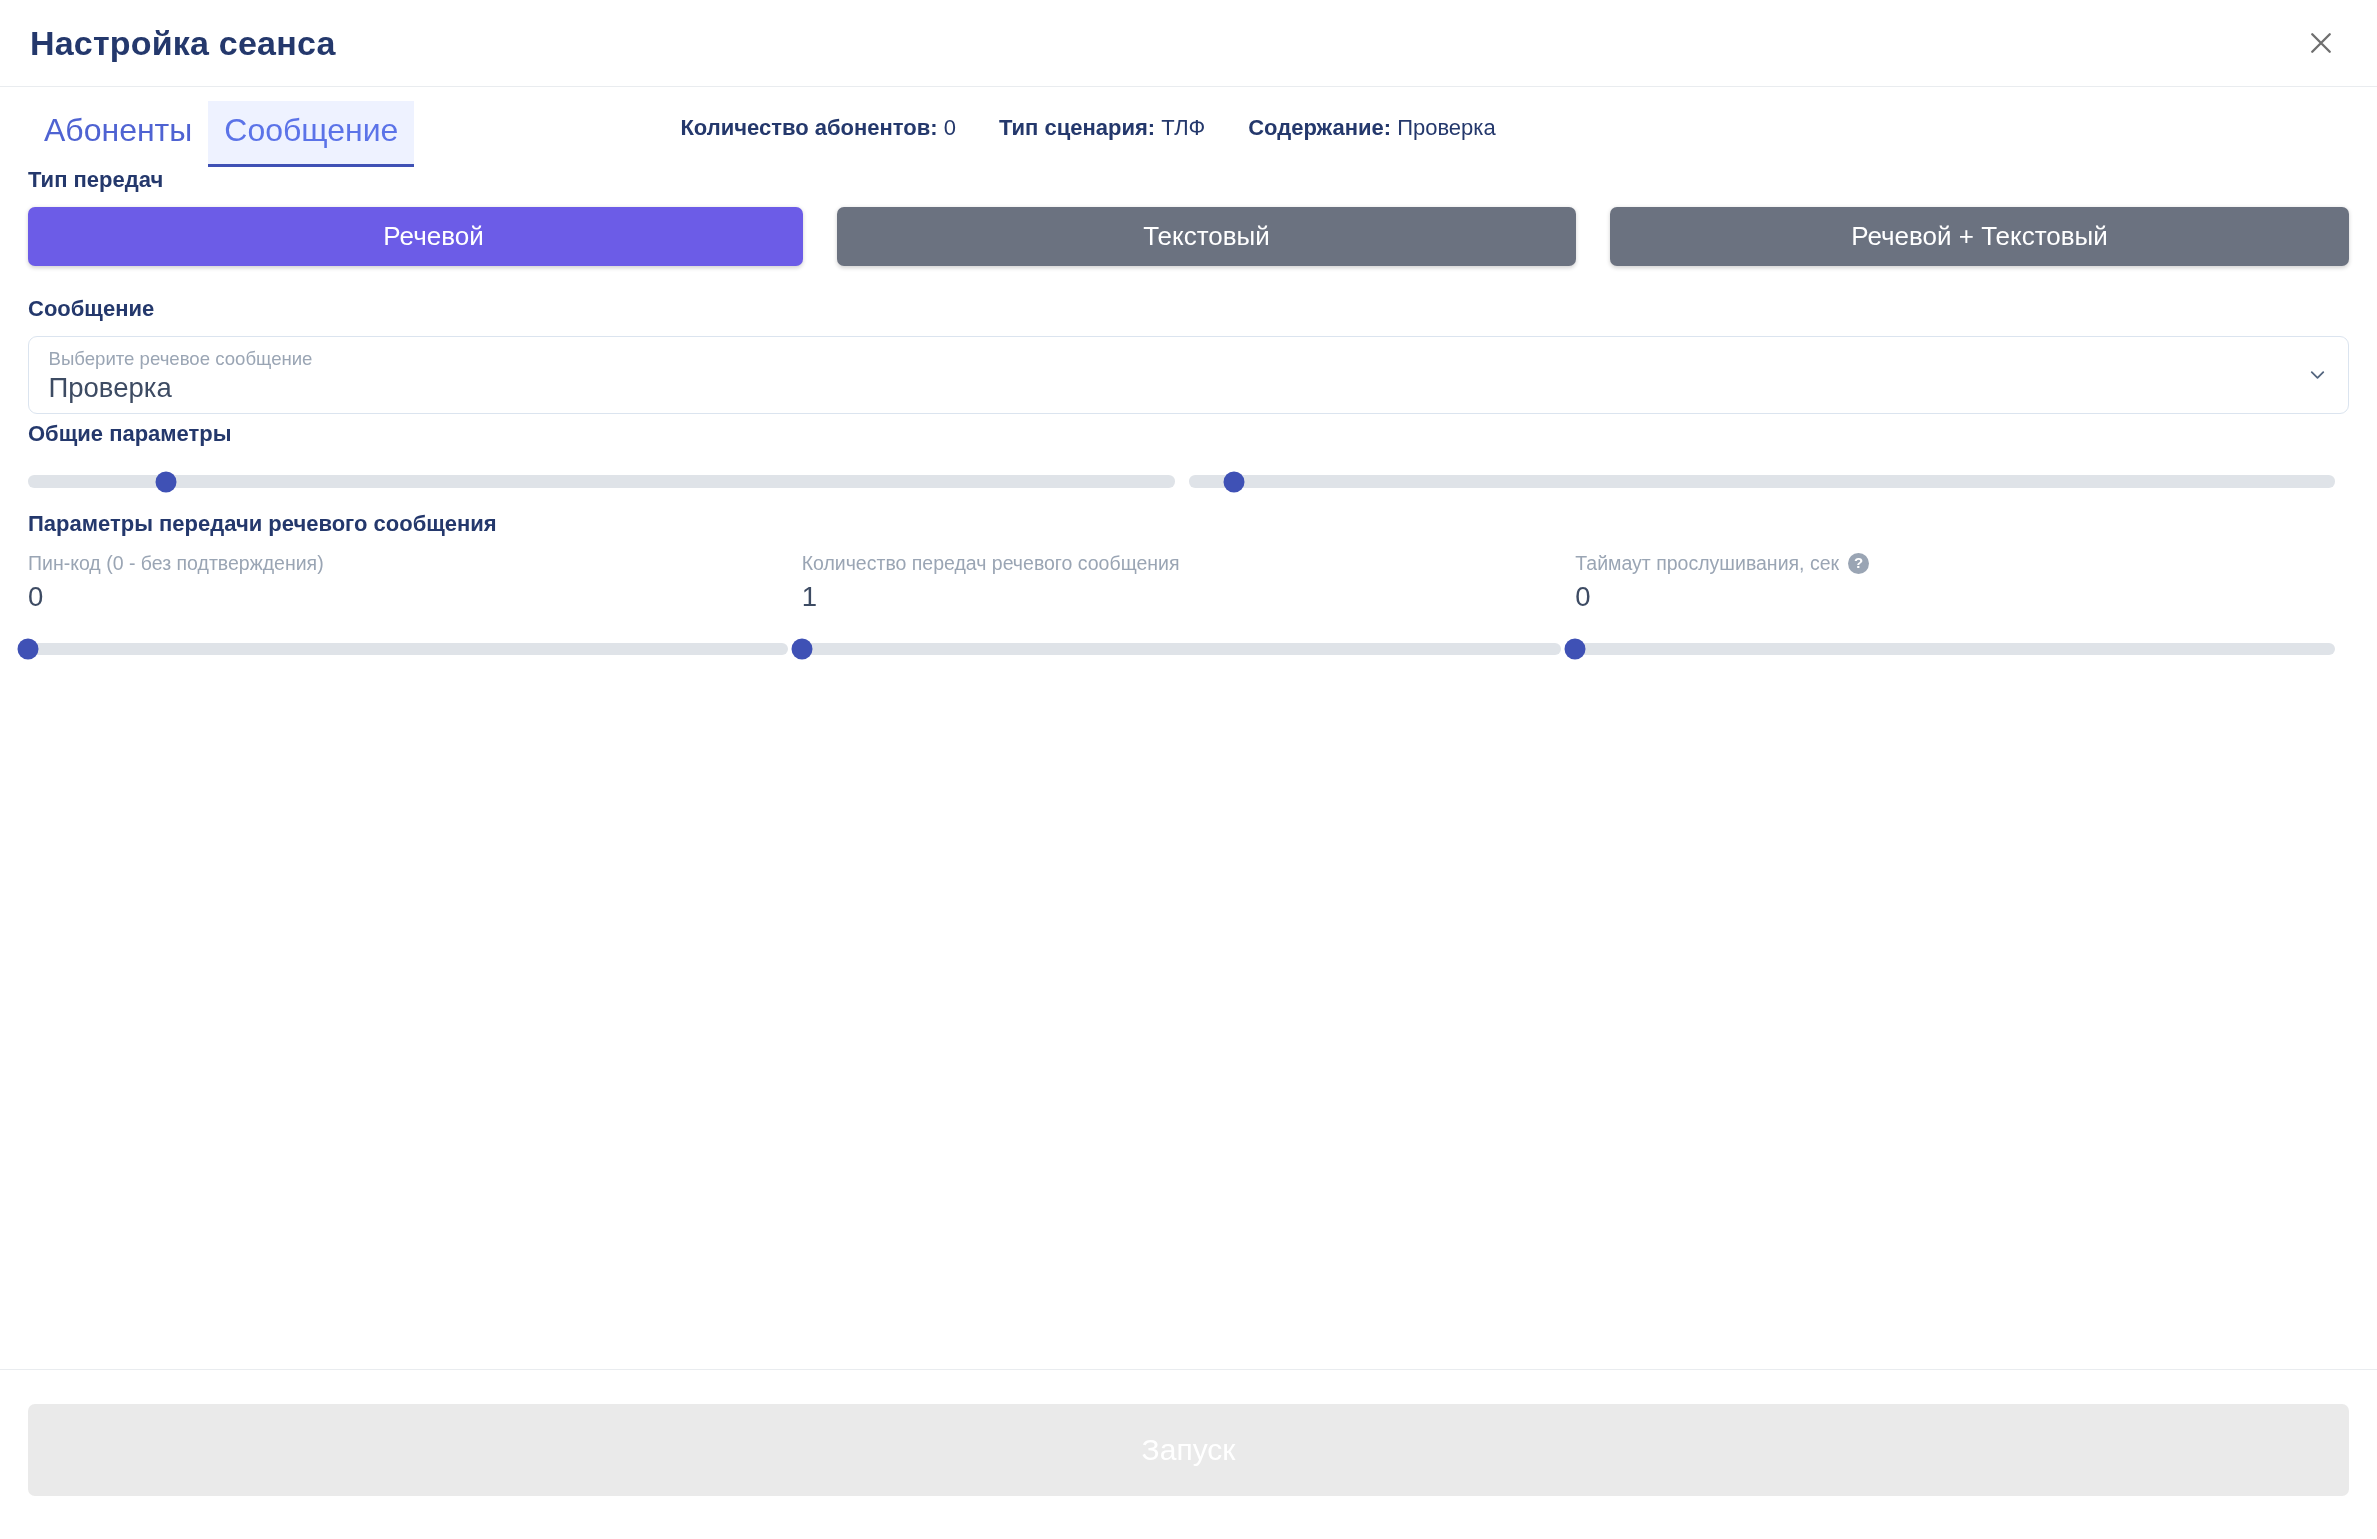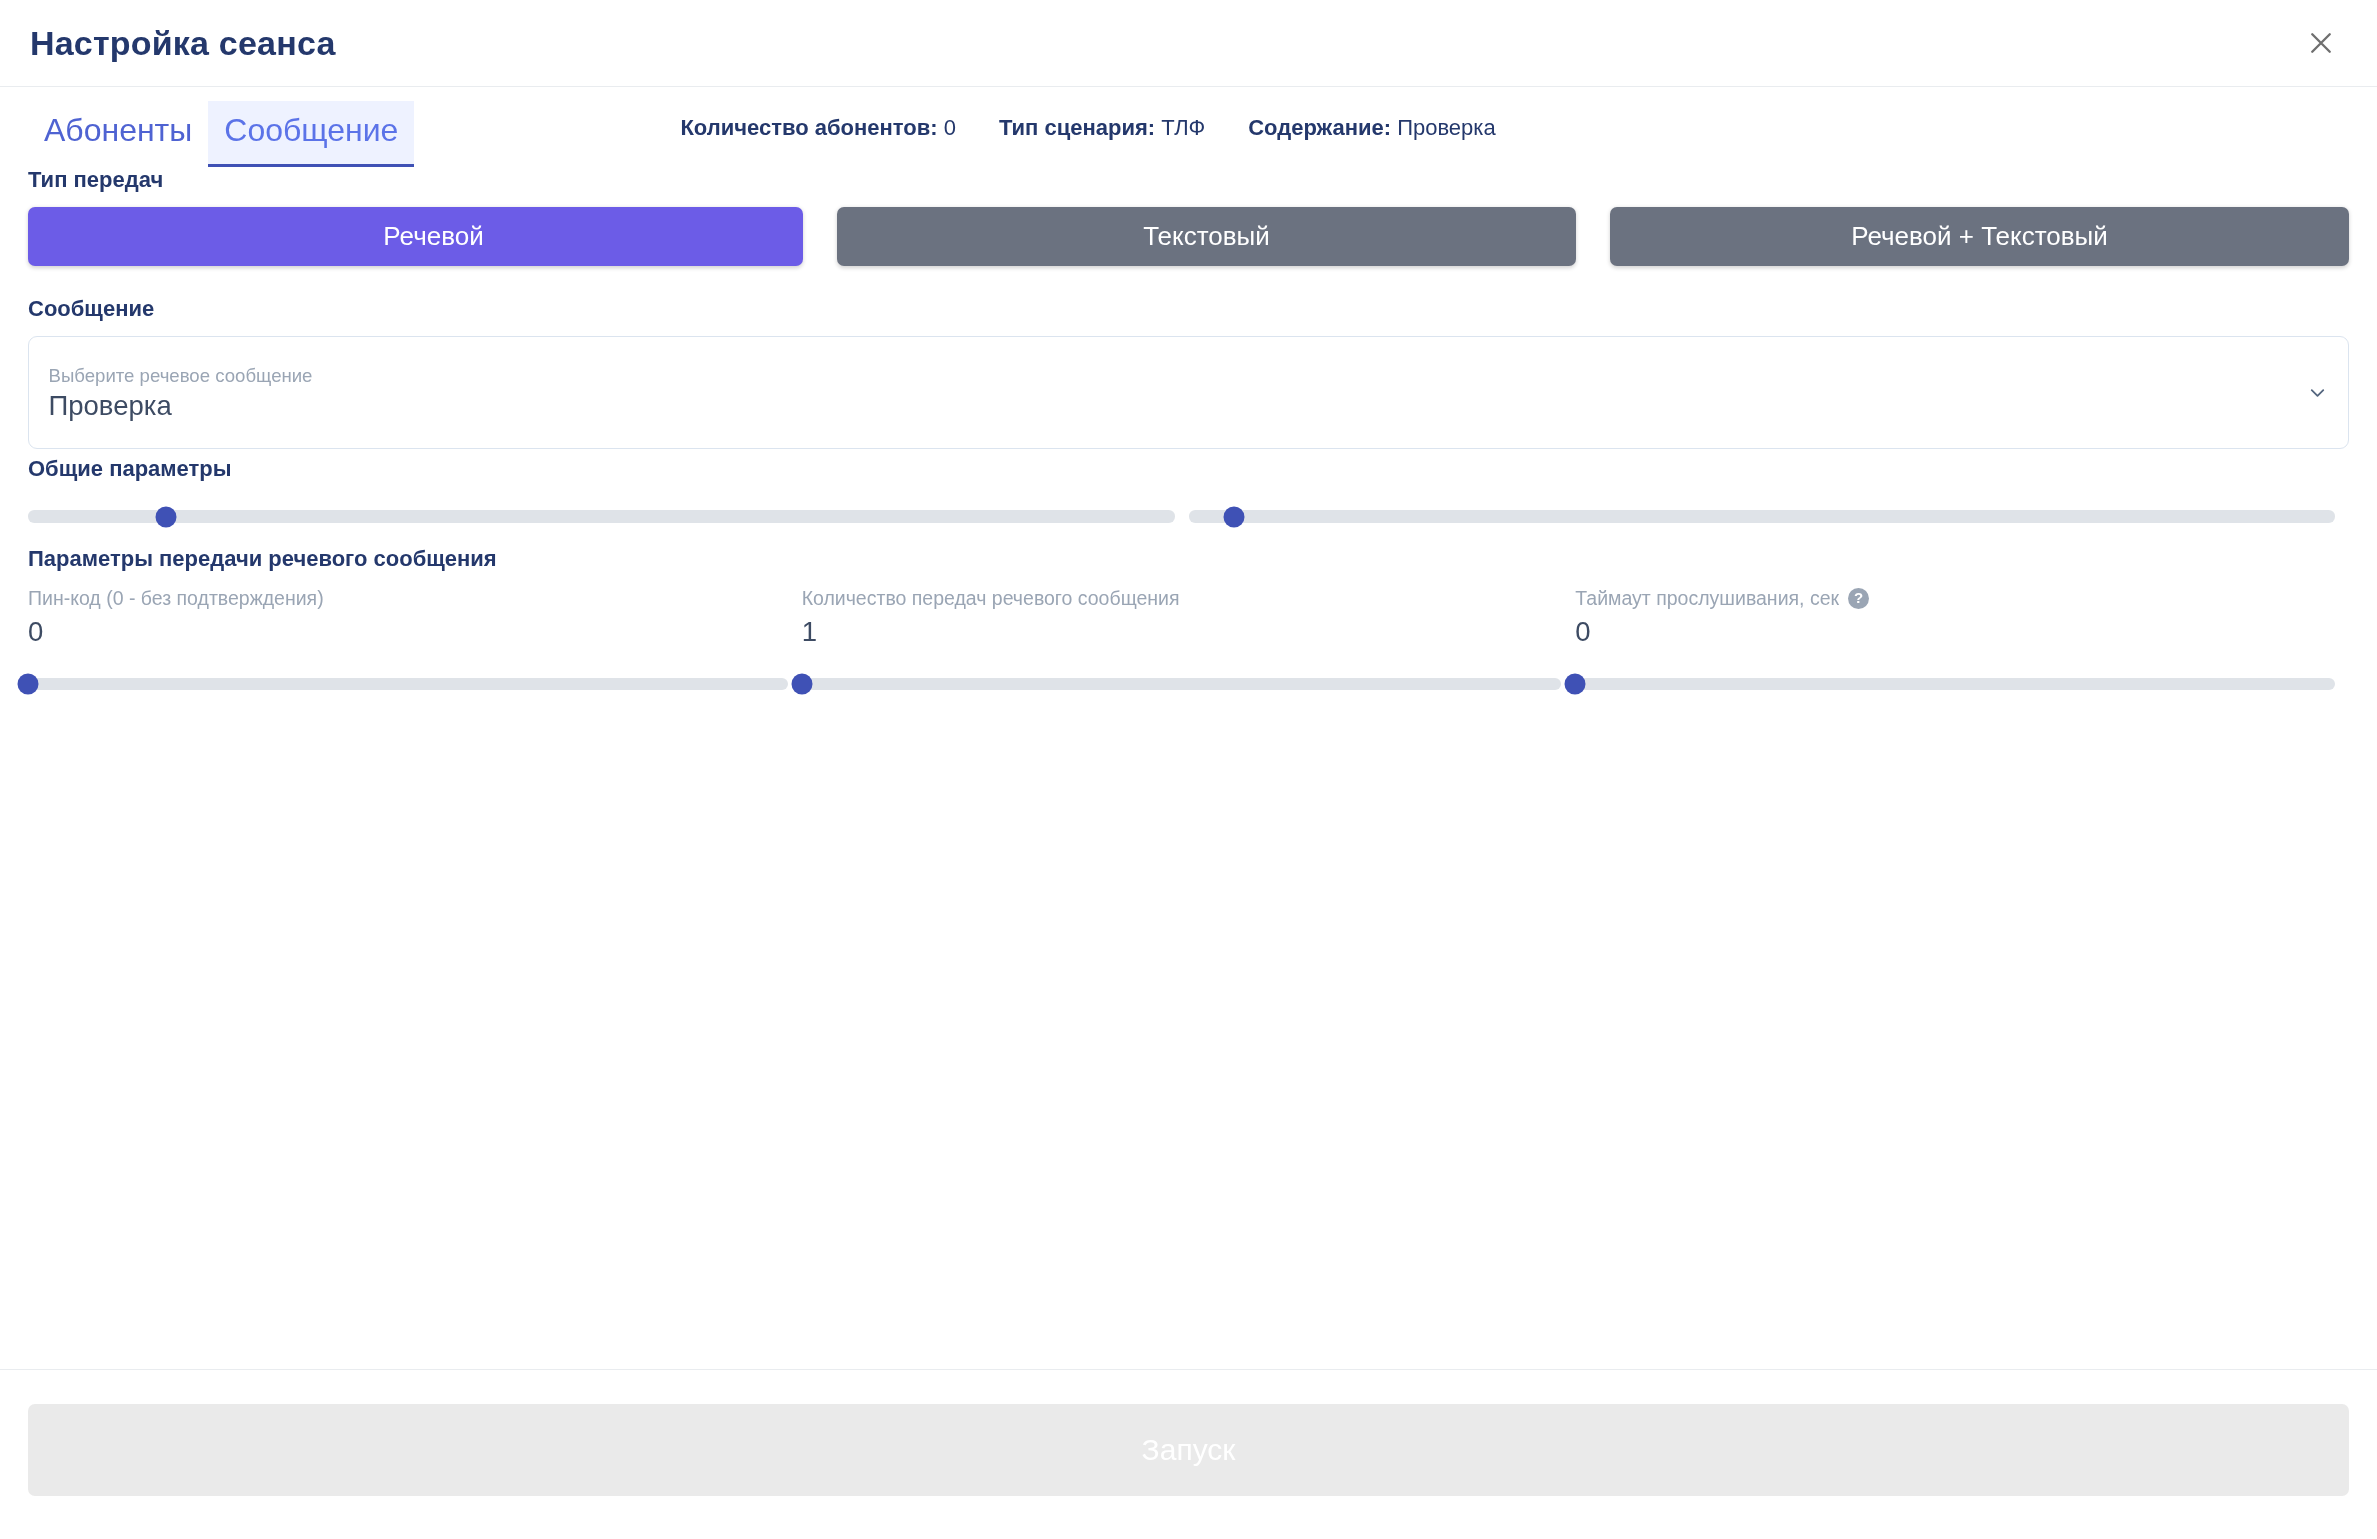--- a/index.html
+++ b/index.html
@@ -133,21 +133,21 @@
     box-shadow: 0 1.8px 4.4px rgba(0,0,0,0.18);
   }
   .type-btn.active { background: #6c5ce7; padding-left: 36px; }
   .type-btn.inactive { background: #6b7280; }
 
   
   .select-wrap { margin-bottom: 27px; }
   .select-field {
     position: relative;
     width: 100%;
-    height: 113px;
+    height: 78px;
     border: 1.8px solid #dbe4ef;
     border-radius: 9px;
     background: #ffffff;
     padding: 10.6px 53px 9px 19.5px;
     display: flex;
     flex-direction: column;
     justify-content: center;
     cursor: pointer;
   }
   .select-float-label {

